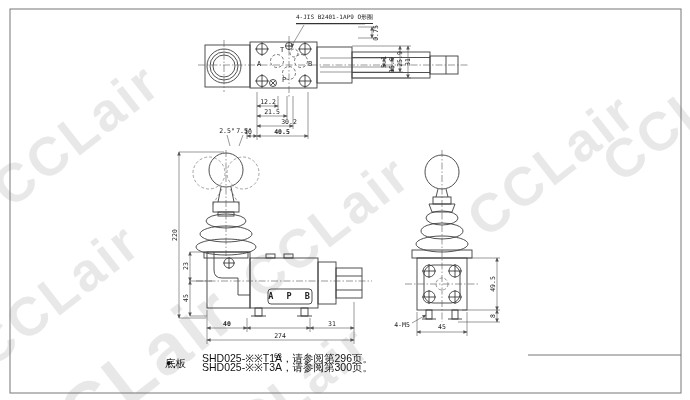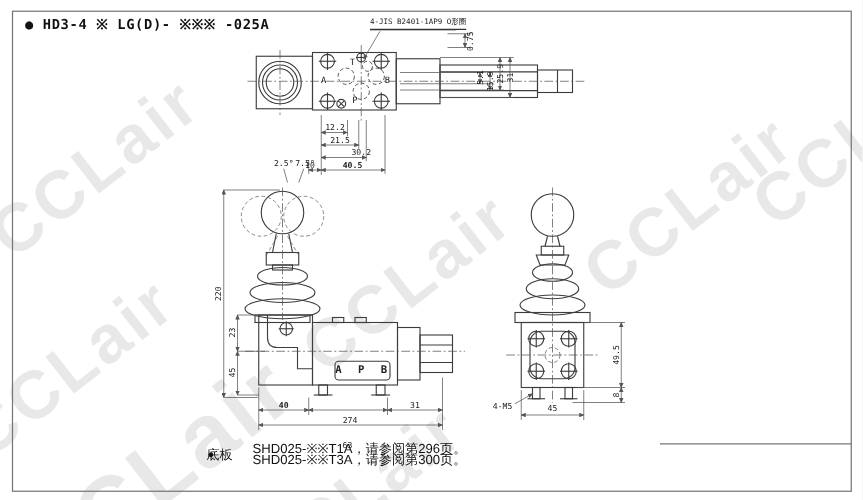--- a/index.html
+++ b/index.html
@@ -220,21 +220,20 @@
       <line x1="458" y1="322" x2="500" y2="322"></line>
       <line x1="497" y1="258" x2="497" y2="310" marker-start="url(#arr)" marker-end="url(#arr)"></line>
       <line x1="497" y1="310" x2="497" y2="322" marker-start="url(#arr)" marker-end="url(#arr)"></line>
       <line x1="417" y1="312" x2="417" y2="336"></line>
       <line x1="467" y1="312" x2="467" y2="336"></line>
       <line x1="417" y1="332" x2="467" y2="332" marker-start="url(#arr)" marker-end="url(#arr)"></line>
       <line x1="412" y1="323" x2="426" y2="315" marker-end="url(#arr)"></line>
     </g>
   </svg>
 
-  <span class="t title" style="left:20px;top:11px;">● HD3-4 ※ LG(D)- ※※※ -025A</span>
 
   <span class="t lbl" style="left:296px;top:13px;">4-JIS B2401-1AP9 O形圈</span>
 
   <span class="t d7 c" style="left:259px;top:64px;">A</span>
   <span class="t d7 c" style="left:310px;top:64px;">B</span>
   <span class="t d7 c" style="left:284px;top:80px;">P</span>
   <span class="t d7 c" style="left:282px;top:50px;">T</span>
 
   <span class="t d6 c" style="left:227px;top:131px;">2.5°</span>
   <span class="t d6 c" style="left:244px;top:131px;">7.5°</span>

